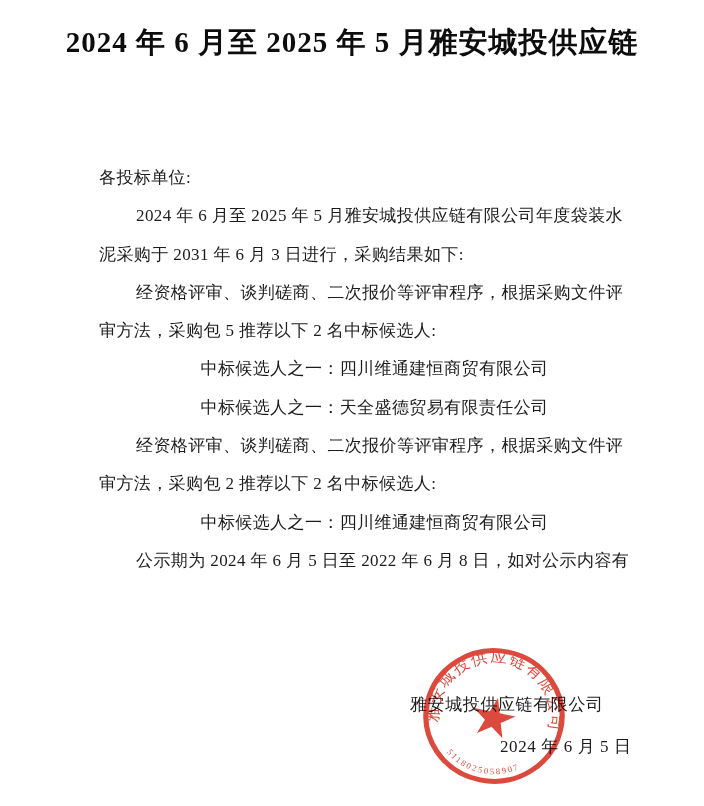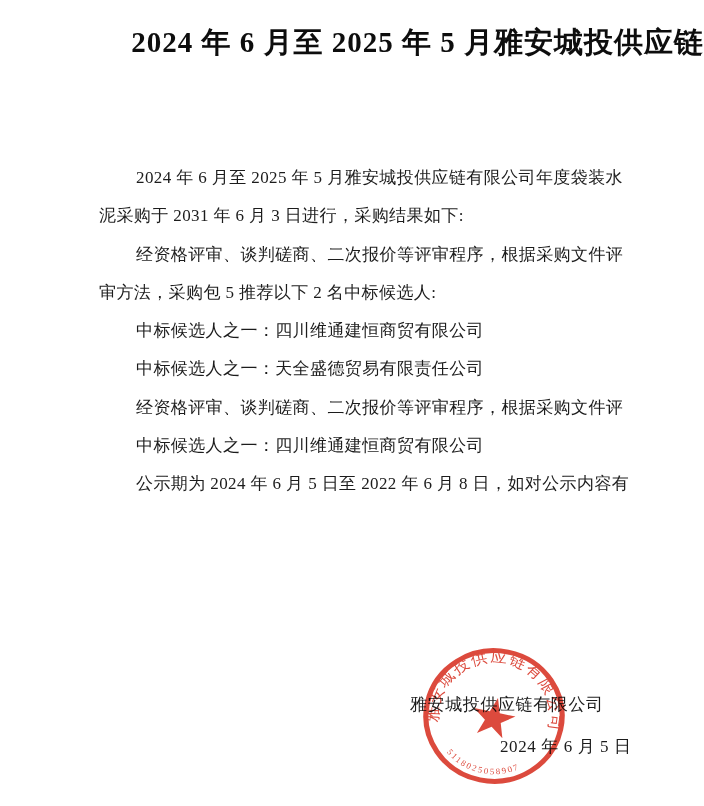--- a/index.html
+++ b/index.html
@@ -15,21 +15,21 @@
     overflow: hidden;
     font-family: "Liberation Serif", "DejaVu Serif", serif;
     color: #1a1a1a;
   }
   .doc-title {
     position: absolute;
     top: 16px;
     left: 0;
     right: 0;
     margin: 0;
-    text-align: right;
+    text-align: center;
     font-size: 29px;
     font-weight: 700;
     line-height: 52px;
     letter-spacing: 1px;
     color: #0d0d0d;
   }
   .doc-title .title-line {
     display: block;
   }
   .doc-body {
@@ -41,20 +41,21 @@
     color: #1c1c1c;
   }
   .doc-line {
     height: 38.3px;
     line-height: 38.3px;
     white-space: pre;
     letter-spacing: 0.4px;
   }
   .doc-line.indent {
     padding-left: 37px;
+    text-align: center;
   }
   .sig-company {
     position: absolute;
     top: 694px;
     left: 410px;
     font-size: 17px;
     line-height: 22px;
     letter-spacing: 0.6px;
     white-space: pre;
     color: #1c1c1c;
@@ -88,27 +89,29 @@
 </head>
 <body>
 
 <div class="page">
 
   <h1 class="doc-title">
     <span class="title-line">2024 年 6 月至 2025 年 5 月雅安城投供应链</span>
   </h1>
 
   <div class="doc-body">
+    <div class="doc-line">各投标单位:</div>
     <div class="doc-line indent">2024 年 6 月至 2025 年 5 月雅安城投供应链有限公司年度袋装水</div>
     <div class="doc-line">泥采购于 2031 年 6 月 3 日进行，采购结果如下:</div>
     <div class="doc-line indent">经资格评审、谈判磋商、二次报价等评审程序，根据采购文件评</div>
     <div class="doc-line">审方法，采购包 5 推荐以下 2 名中标候选人:</div>
     <div class="doc-line indent">中标候选人之一：四川维通建恒商贸有限公司</div>
     <div class="doc-line indent">中标候选人之一：天全盛德贸易有限责任公司</div>
     <div class="doc-line indent">经资格评审、谈判磋商、二次报价等评审程序，根据采购文件评</div>
+    <div class="doc-line">审方法，采购包 2 推荐以下 2 名中标候选人:</div>
     <div class="doc-line indent">中标候选人之一：四川维通建恒商贸有限公司</div>
     <div class="doc-line indent">公示期为 2024 年 6 月 5 日至 2022 年 6 月 8 日，如对公示内容有</div>
   </div>
 
   <div class="sig-company">雅安城投供应链有限公司</div>
   <div class="sig-date">2024 年 6 月 5 日</div>
 
   <div class="seal">
     <svg viewBox="0 0 200 200" preserveAspectRatio="none">
       <g transform="rotate(12 100 100)" fill="#d93a2c">

